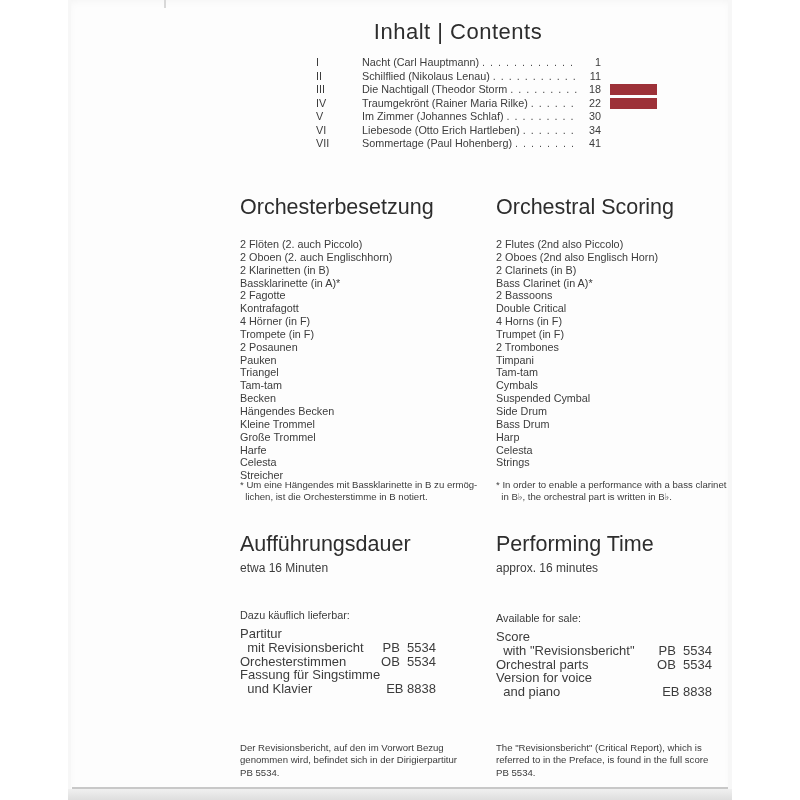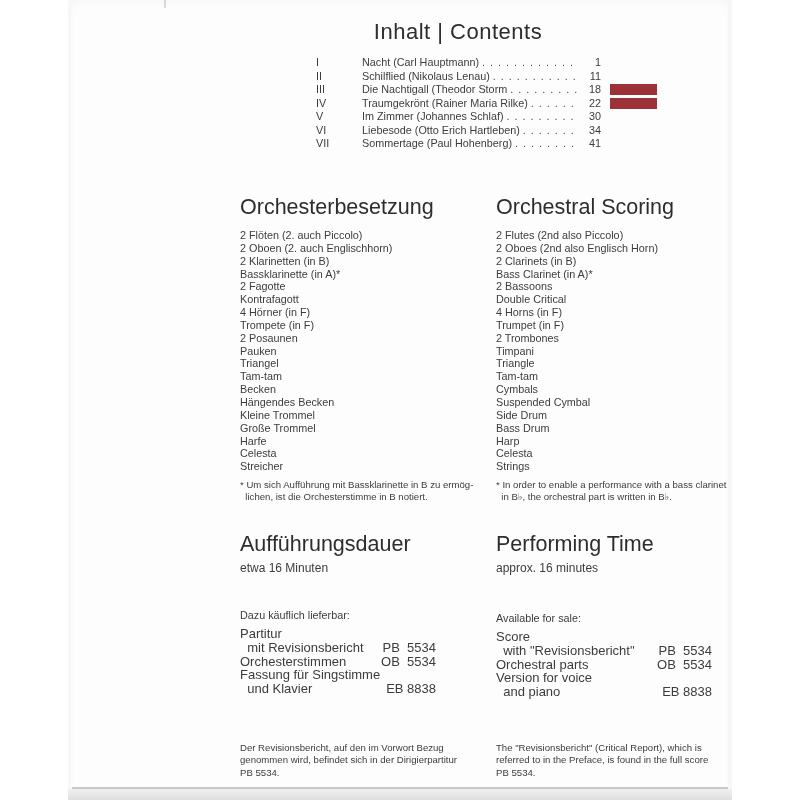--- a/index.html
+++ b/index.html
@@ -35,21 +35,21 @@
   .toc-page { flex:0 0 20px; text-align:right; }
   .toc-mark {
     position:absolute; left:calc(100% + 9px); top:1px;
     width:47px; height:11px; display:none;
   }
   
   .col-de { position:absolute; left:172px; width:245px; }
   .col-en { position:absolute; left:428px; width:250px; }
   .scoring { top:194px; }
   .sec-heading { font-size:21.5px; font-weight:400; color:#2d2d2d; line-height:26px; }
-  .inst-list { margin-top:9px; }
+  .inst-list { margin-top:18px; }
   .inst-item { font-size:10.8px; line-height:12.85px; }
   
   .footnote { top:479px; font-size:9.6px; line-height:12px; }
   .footnote div { white-space:pre-wrap; }
   
   .duration { top:531px; }
   .duration .sub { margin-top:4px; font-size:12px; }
   
   .sale-de { top:609px; }
   .sale-en { top:612px; }
@@ -176,35 +176,34 @@
     <div class="inst-item">2 Flutes (2nd also Piccolo)</div>
         <div class="inst-item">2 Oboes (2nd also Englisch Horn)</div>
         <div class="inst-item">2 Clarinets (in B)</div>
         <div class="inst-item">Bass Clarinet (in A)*</div>
         <div class="inst-item">2 Bassoons</div>
         <div class="inst-item">Double Critical</div>
         <div class="inst-item">4 Horns (in F)</div>
         <div class="inst-item">Trumpet (in F)</div>
         <div class="inst-item">2 Trombones</div>
         <div class="inst-item">Timpani</div>
-        <div class="inst-item">Triangle</div>
         <div class="inst-item">Tam-tam</div>
         <div class="inst-item">Cymbals</div>
         <div class="inst-item">Suspended Cymbal</div>
         <div class="inst-item">Side Drum</div>
         <div class="inst-item">Bass Drum</div>
         <div class="inst-item">Harp</div>
         <div class="inst-item">Celesta</div>
         <div class="inst-item">Strings</div>
       </div>
   </div>
 
   <div class="col-de footnote">
 
-  <div>* Um sich Aufführung mit Bassklarinette in B zu ermög-</div>
+  <div>* Um eine Hängendes mit Bassklarinette in B zu ermög-</div>
       <div>  lichen, ist die Orchesterstimme in B notiert.</div>
     </div>
 
   <div class="col-en footnote">
 
   <div>* In order to enable a performance with a bass clarinet</div>
       <div>  in B♭, the orchestral part is written in B♭.</div>
     </div>
 
   <div class="col-de duration">

